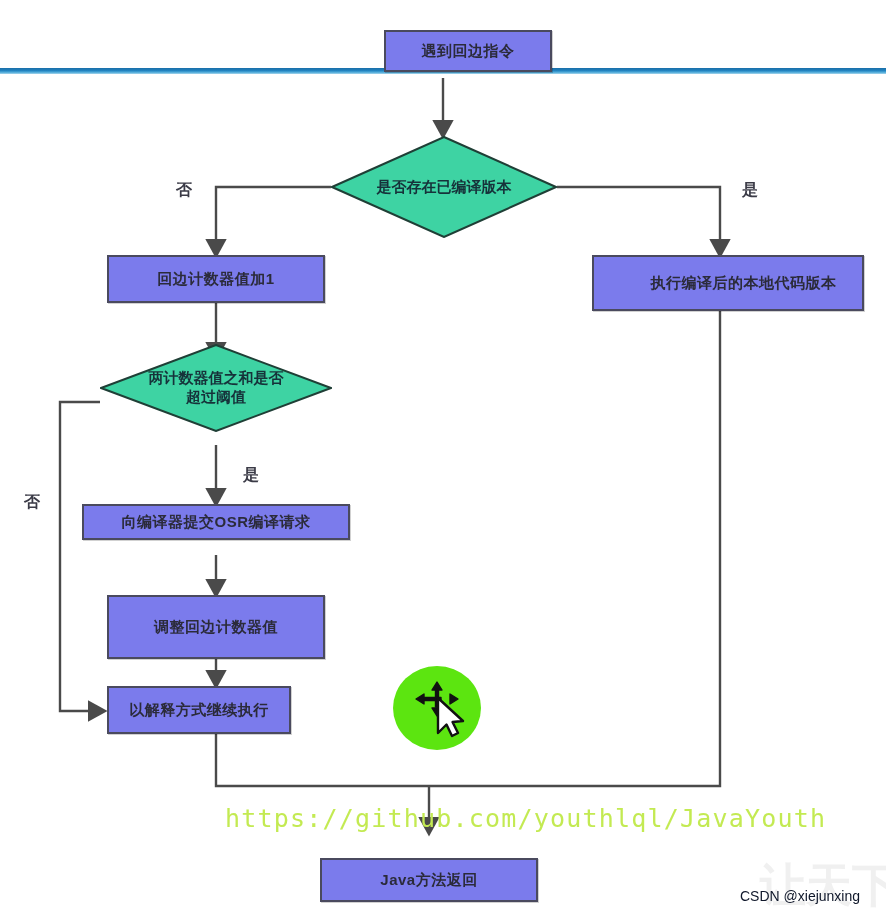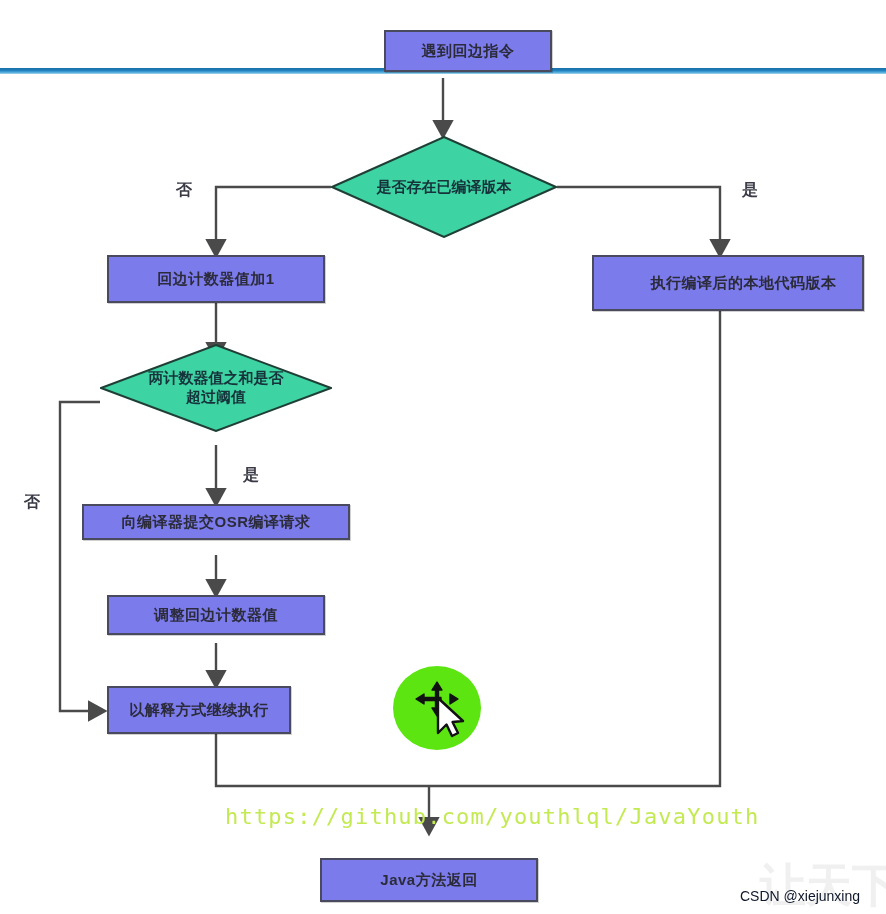--- a/index.html
+++ b/index.html
@@ -82,21 +82,21 @@
     color: #3a3a46;
     font-weight: bold;
     font-size: 16px;
     z-index: 4;
   }
   
   .url-watermark {
     position: absolute;
     color: #c3ea52;
     font-family: "DejaVu Sans Mono", "Liberation Mono", monospace;
-    font-size: 22px;
+    font-size: 25px;
     letter-spacing: 1.2px;
     white-space: nowrap;
     z-index: 5;
     text-align: right;
   }
   .csdn-watermark {
     position: absolute;
     color: #0f172a;
     font-size: 14px;
     white-space: nowrap;
@@ -191,21 +191,21 @@
       <span>超过阈值</span>
     </div>
   </div>
 
   <div class="edge-label" style="left:243px; top:465px;">是</div>
 
   <div class="edge-label" style="left:24px; top:492px;">否</div>
 
   <div class="node-box" style="left:82px; top:504px; width:268px; height:36px;">向编译器提交OSR编译请求</div>
 
-  <div class="node-box" style="left:107px; top:595px; width:218px; height:40px;">调整回边计数器值</div>
+  <div class="node-box" style="left:107px; top:595px; width:218px; height:64px;">调整回边计数器值</div>
 
   <div class="node-box" style="left:107px; top:686px; width:184px; height:48px;">以解释方式继续执行</div>
 
   <div class="node-box" style="left:320px; top:833px; width:218px; height:44px;margin-top:25px;">Java方法返回</div>
 
   <div class="click-halo" style="left:393px; top:666px; width:88px; height:84px;"></div>
 
   <svg class="cursor-layer" style="left:408px; top:676px;" width="70" height="70" viewBox="0 0 70 70" xmlns="http://www.w3.org/2000/svg">
 
     <g fill="#111111" stroke="#111111" stroke-width="1.4" stroke-linejoin="round">

